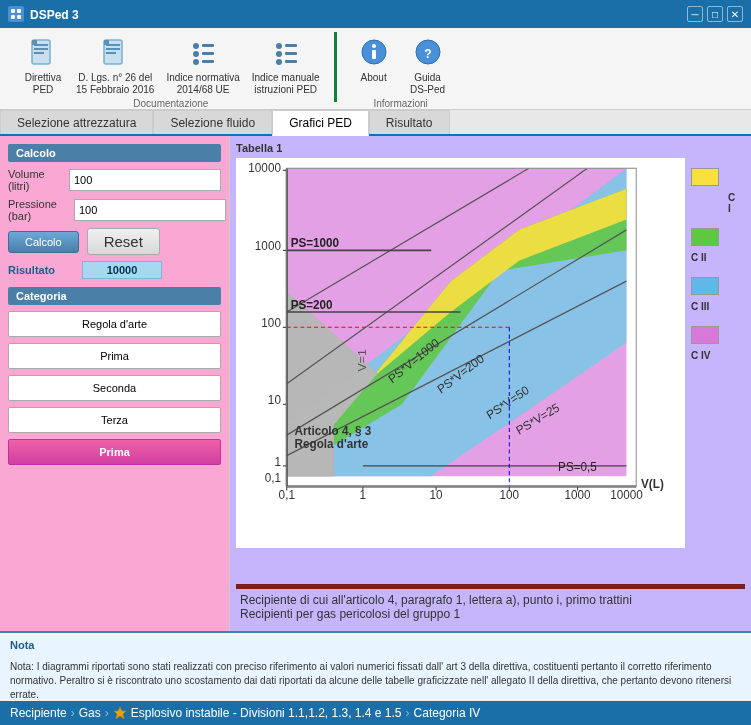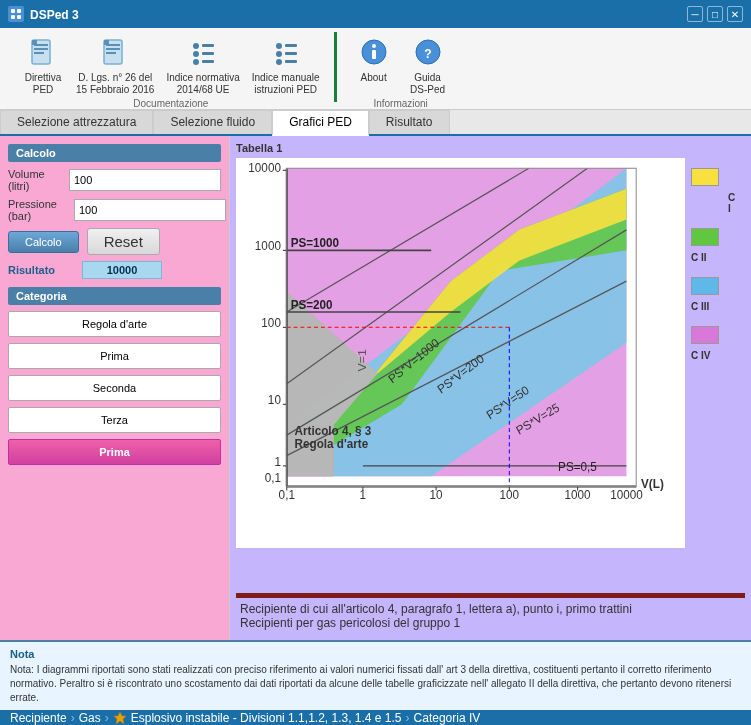--- a/index.html
+++ b/index.html
@@ -74,20 +74,21 @@
     }
     .tab {
       padding: 4px 16px;
       cursor: pointer;
       border: 1px solid #ccc;
       border-bottom: none;
       background: #d8d8d8;
       color: #333;
       font-size: 11px;
       display: flex;
+      align-items: center;
     }
     .tab.active {
       background: white;
       border-bottom: 2px solid white;
       margin-bottom: -2px;
       color: #000;
       font-weight: 500;
     }
 
     
@@ -215,35 +216,35 @@
       background: #e8f4ff;
       border-top: 2px solid #4a7fa8;
       padding: 6px 10px;
       height: 70px;
       overflow: hidden;
     }
     .note-title {
       font-size: 11px;
       font-weight: bold;
       color: #1a5f8a;
-      margin-bottom: 3px;
+      margin-bottom: 9px;
     }
     .note-text {
       font-size: 10px;
       color: #333;
       line-height: 1.4;
     }
 
     
     .breadcrumb {
       background: #1a6fa8;
       color: white;
       padding: 4px 10px;
       font-size: 11px;
-      height: 15px;
+      height: 24px;
       display: flex;
       align-items: center;
       gap: 4px;
     }
     .breadcrumb-sep { color: #8ab8d8; }
     .breadcrumb-explosive { display: flex; align-items: center; gap: 4px; }
     .explosive-icon { width: 14px; height: 14px; display: inline-block; }
 
     
     .app-body {

